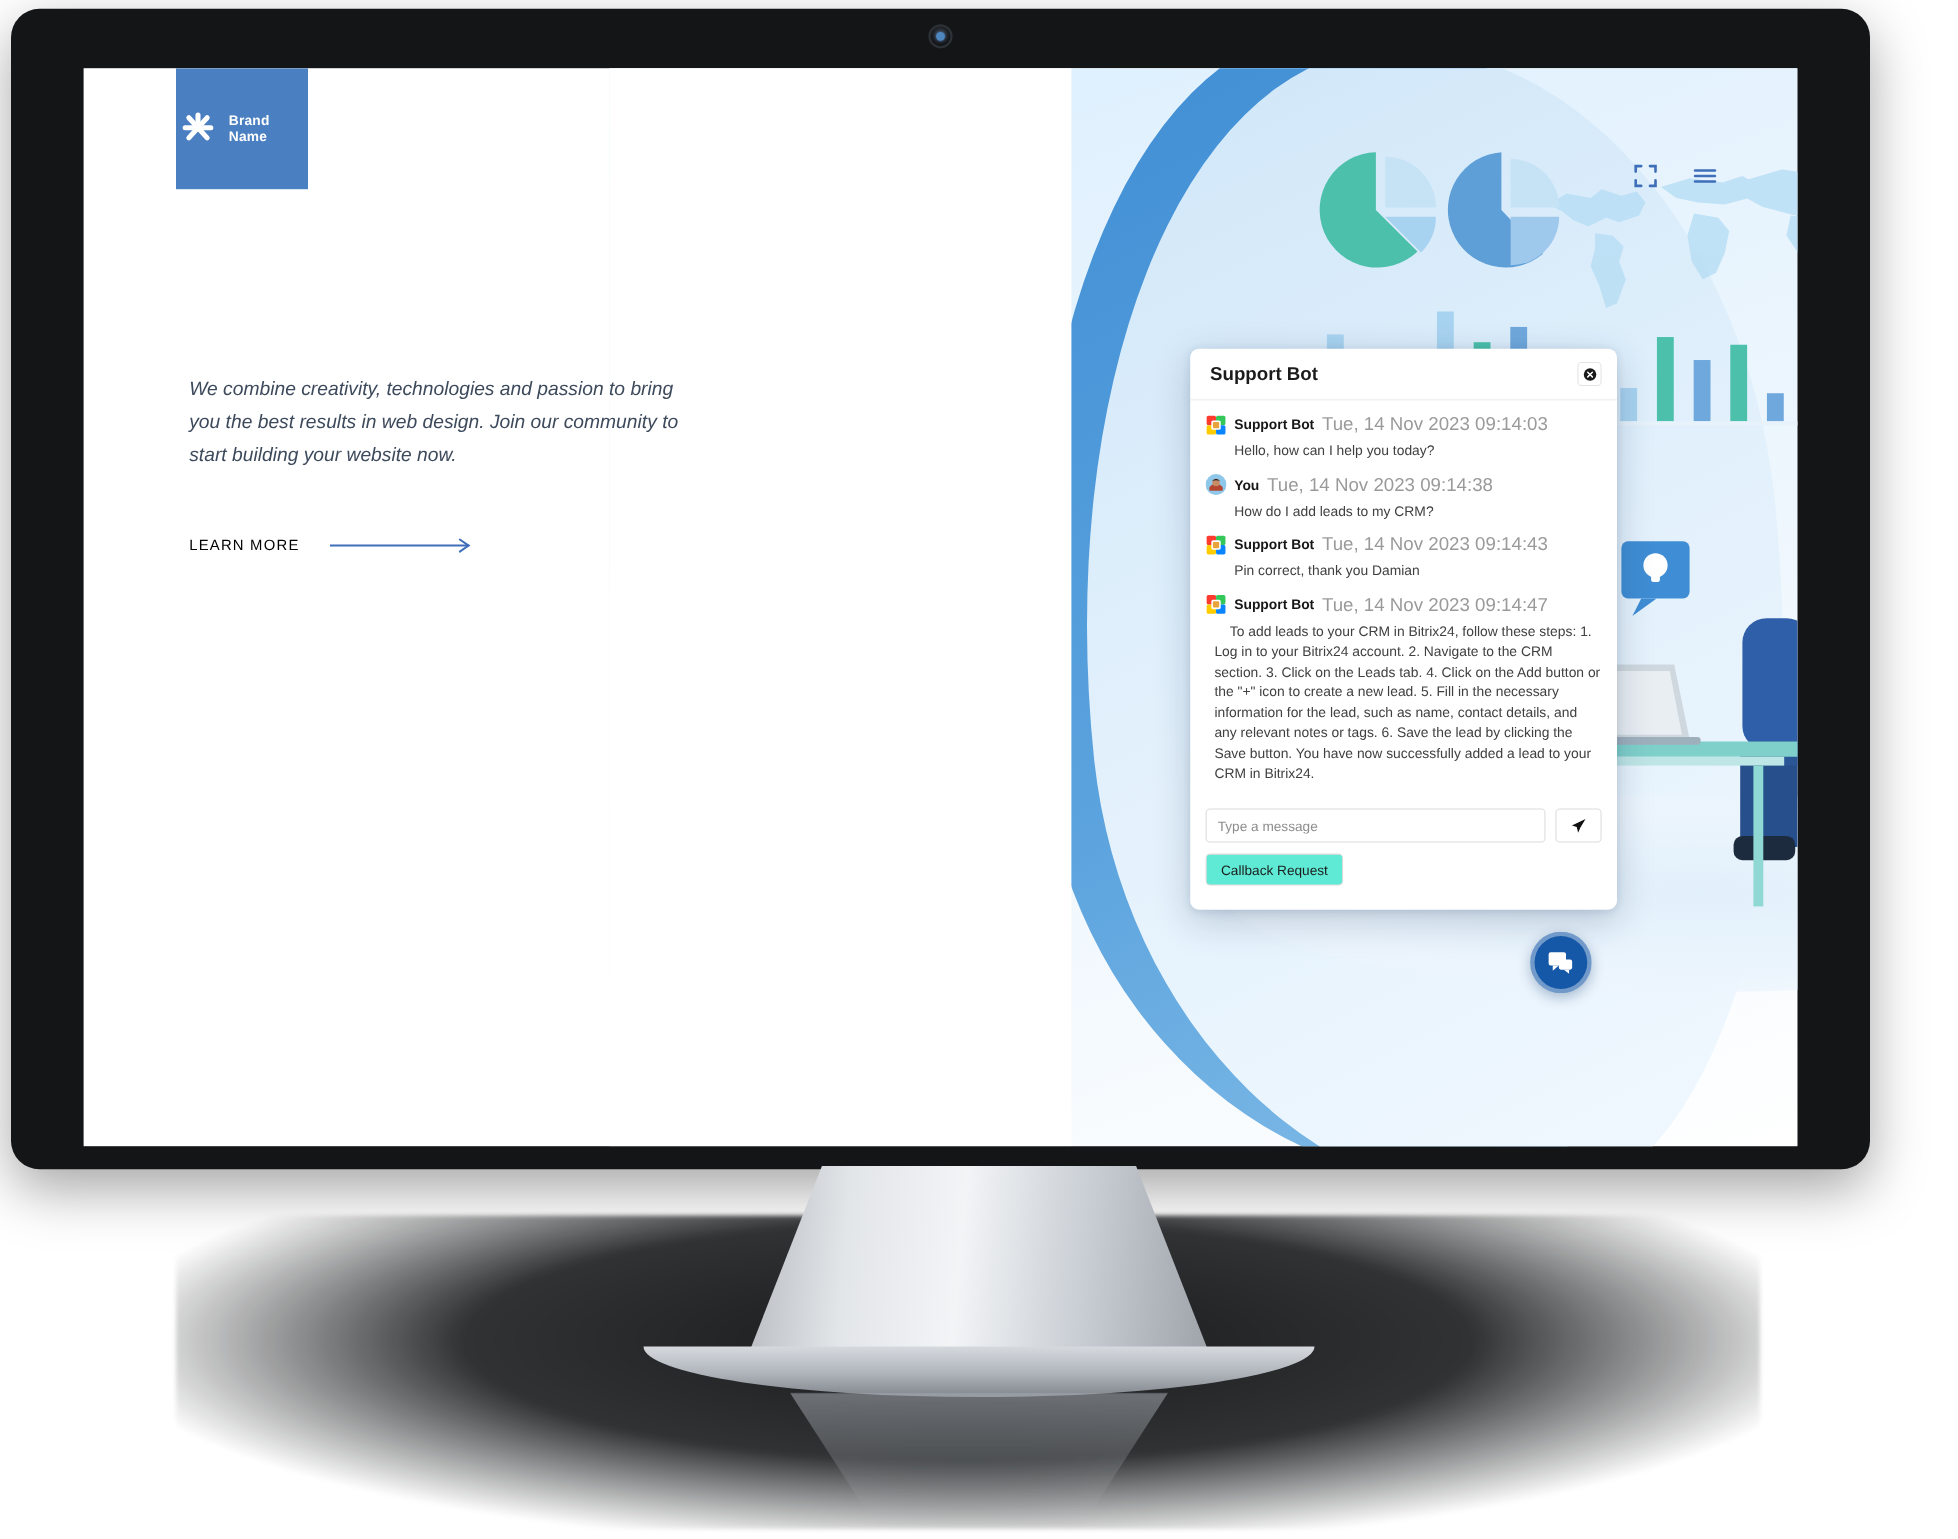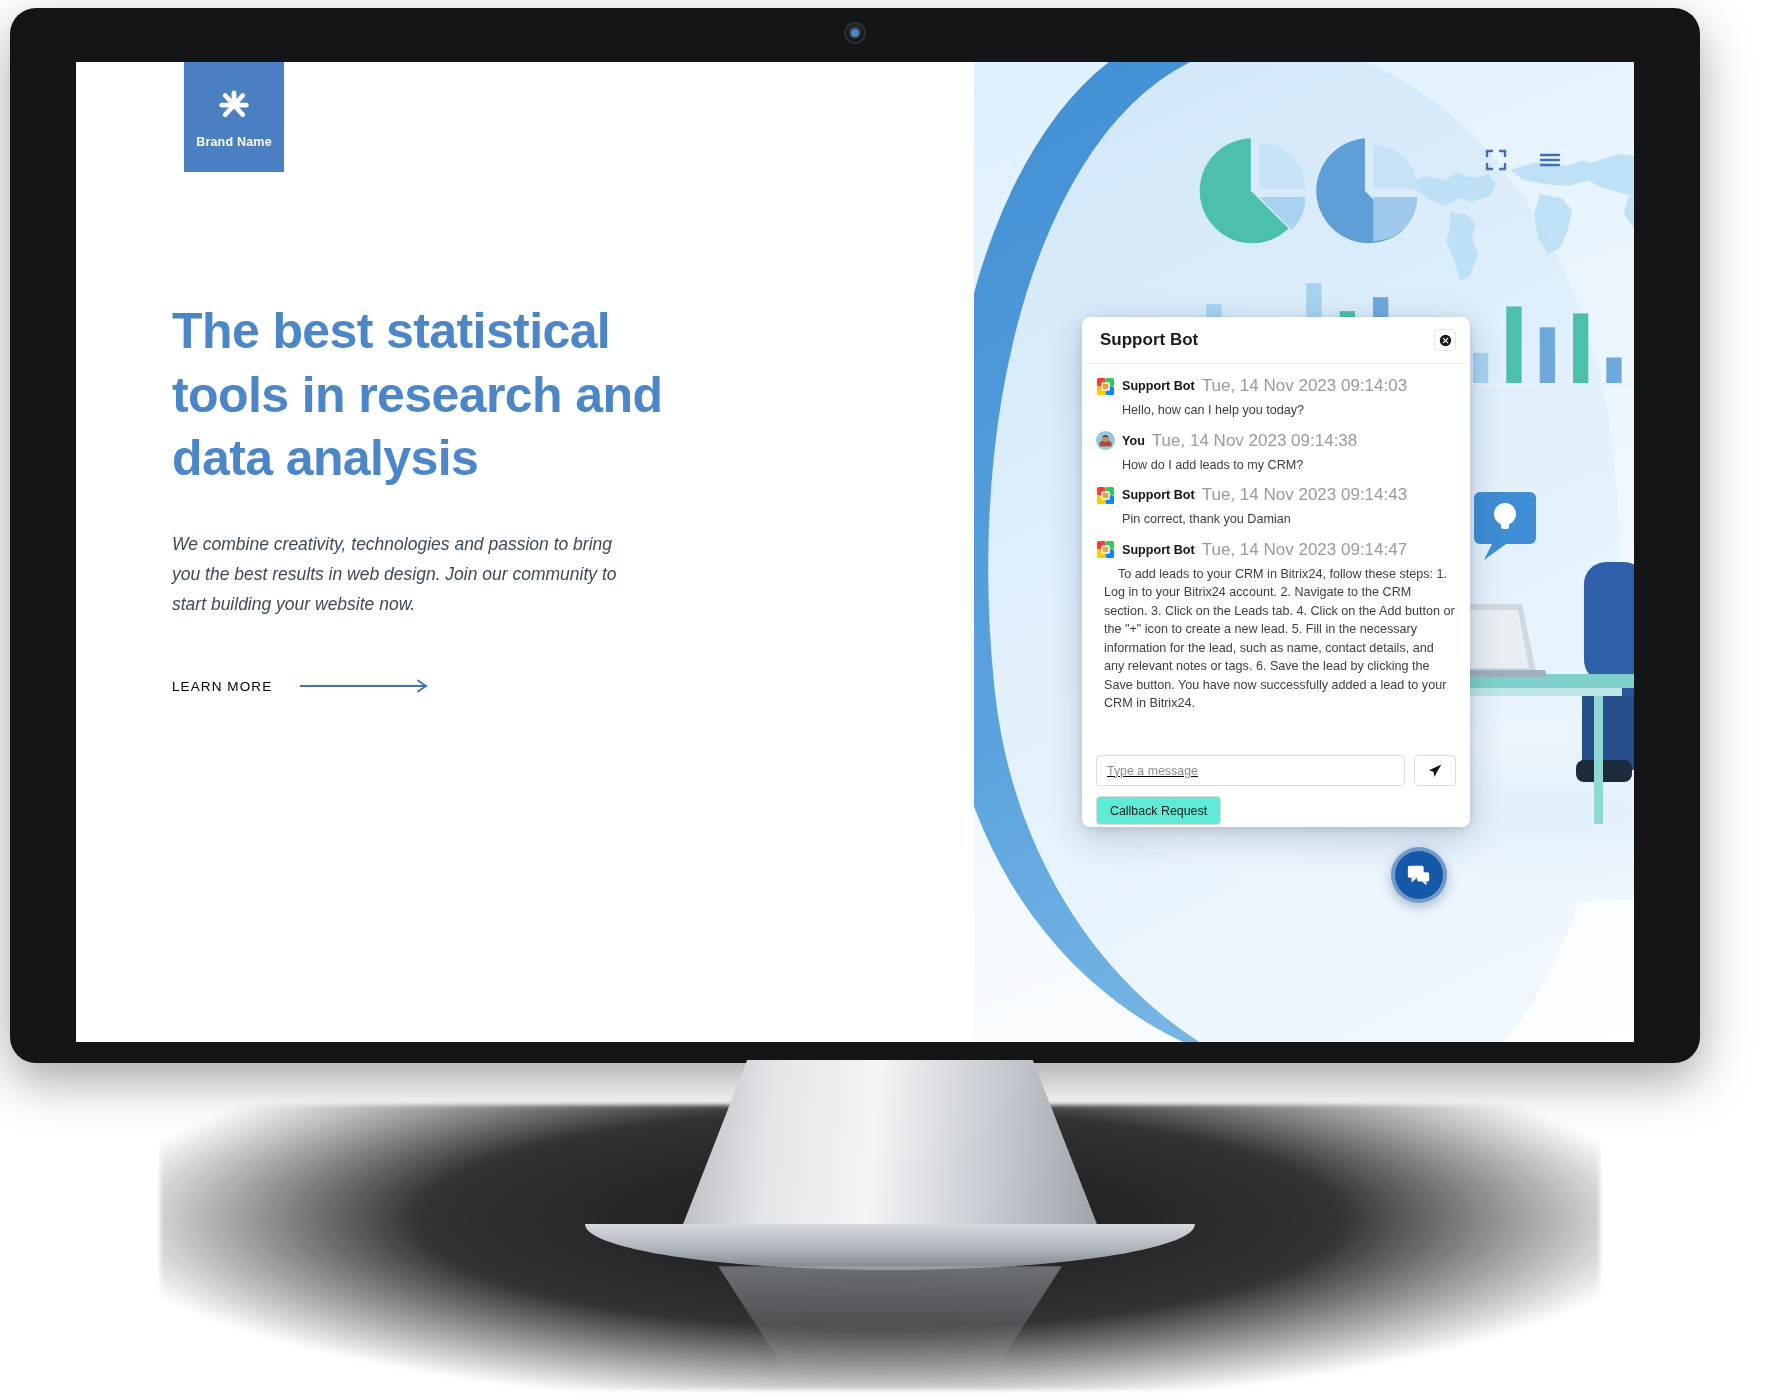--- a/index.html
+++ b/index.html
@@ -96,22 +96,22 @@
   .worldmap { left: 836px; top: 72px; width: 360px; height: 180px; opacity: .85;}
   .pie1 { left: 638px; top: 70px; width: 126px; height: 126px; }
   .pie2 { left: 750px; top: 70px; width: 126px; height: 126px; }
   .bars { left: 610px; top: 205px; width: 600px; height: 120px; }
 
   
   .illus { position:absolute; left: 620px; top: 380px; width: 560px; height: 400px; }
 
   
   .brand-box {
-    position: absolute; left: 108px; top: 0; width: 100px; height: 110px;
-    background: #4a7fc1; display:flex; flex-direction:column; align-items:center;
+    position: absolute; left: 84px; top: 0; width: 120px; height: 110px;
+    background: #4a7fc1; display:flex; flex-direction:row; align-items:center;
     justify-content:center; gap:8px;
   }
   .brand-mark { width: 42px; height: 42px; }
   .brand-name {
     color:#fff; font-size: 12.5px; font-weight: 700; letter-spacing:.2px;
   }
   .header-icons {
     position:absolute; right: 72px; top: 86px; display:flex; align-items:center; gap: 30px;
   }
   .hicon { width: 24px; height: 24px; cursor:pointer; }
@@ -153,21 +153,21 @@
   .msg { margin-bottom: 11px; }
   .msg-head { display:flex; align-items:center; gap: 7px; }
   .avatar { width: 19px; height: 19px; border-radius: 3px; flex:none; }
   .avatar.user { border-radius: 50%; }
   .msg-author { font-size: 12.6px; font-weight: 700; color:#161616; }
   .msg-time { font-size: 17px; color:#9a9a9a; }
   .msg-text {
     margin-top: 5px; padding-left: 26px; font-size: 12.6px; line-height: 1.47; color:#404040;
   }
   .msg-text.indent { text-indent: 14px; padding-left: 8px; }
-  .chat-footer { flex:none; padding: 6px 14px 2px 14px; text-decoration: underline; }
+  .chat-footer { flex:none; padding: 6px 14px 22px 14px; }
   .input-row { display:flex; align-items:center; gap: 9px; }
   .msg-input {
     flex:1; height: 31px; border:1px solid #dcdcdc; border-radius: 4px;
     padding: 0 10px; font-size: 12.4px; color:#555; font-family:"Liberation Sans", sans-serif;
     background:#fff; outline:none;
   }
   .msg-input::placeholder { color:#8d8d8d; }
   .send-btn {
     width: 42px; height: 31px; border:1px solid #dcdcdc; border-radius: 4px;
     background:#fff; display:flex; align-items:center; justify-content:center; cursor:pointer;
@@ -332,23 +332,20 @@
       <svg class="hicon" viewBox="0 0 24 24">
         <g stroke="#3f6fb8" stroke-width="2.4" stroke-linecap="round">
           <line x1="3" y1="7" x2="21" y2="7"></line>
           <line x1="3" y1="12" x2="21" y2="12"></line>
           <line x1="3" y1="17" x2="21" y2="17"></line>
         </g>
       </svg>
     </div>
 
     <div class="hero-text">
-      <h1 class="hero-title">The best statistical
-tools in research and
-data analysis</h1>
       <p class="hero-sub">We combine creativity, technologies and passion to bring
 you the best results in web design. Join our community to
 start building your website now.</p>
       <div class="cta-row">
         <span class="cta-label">LEARN MORE</span>
         <svg class="cta-arrow" viewBox="0 0 132 14">
           <g stroke="#3f6fb8" stroke-width="1.8" fill="none" stroke-linecap="round">
             <line x1="0" y1="7" x2="126" y2="7"></line>
             <polyline points="118,1.5 126,7 118,12.5"></polyline>
           </g>

